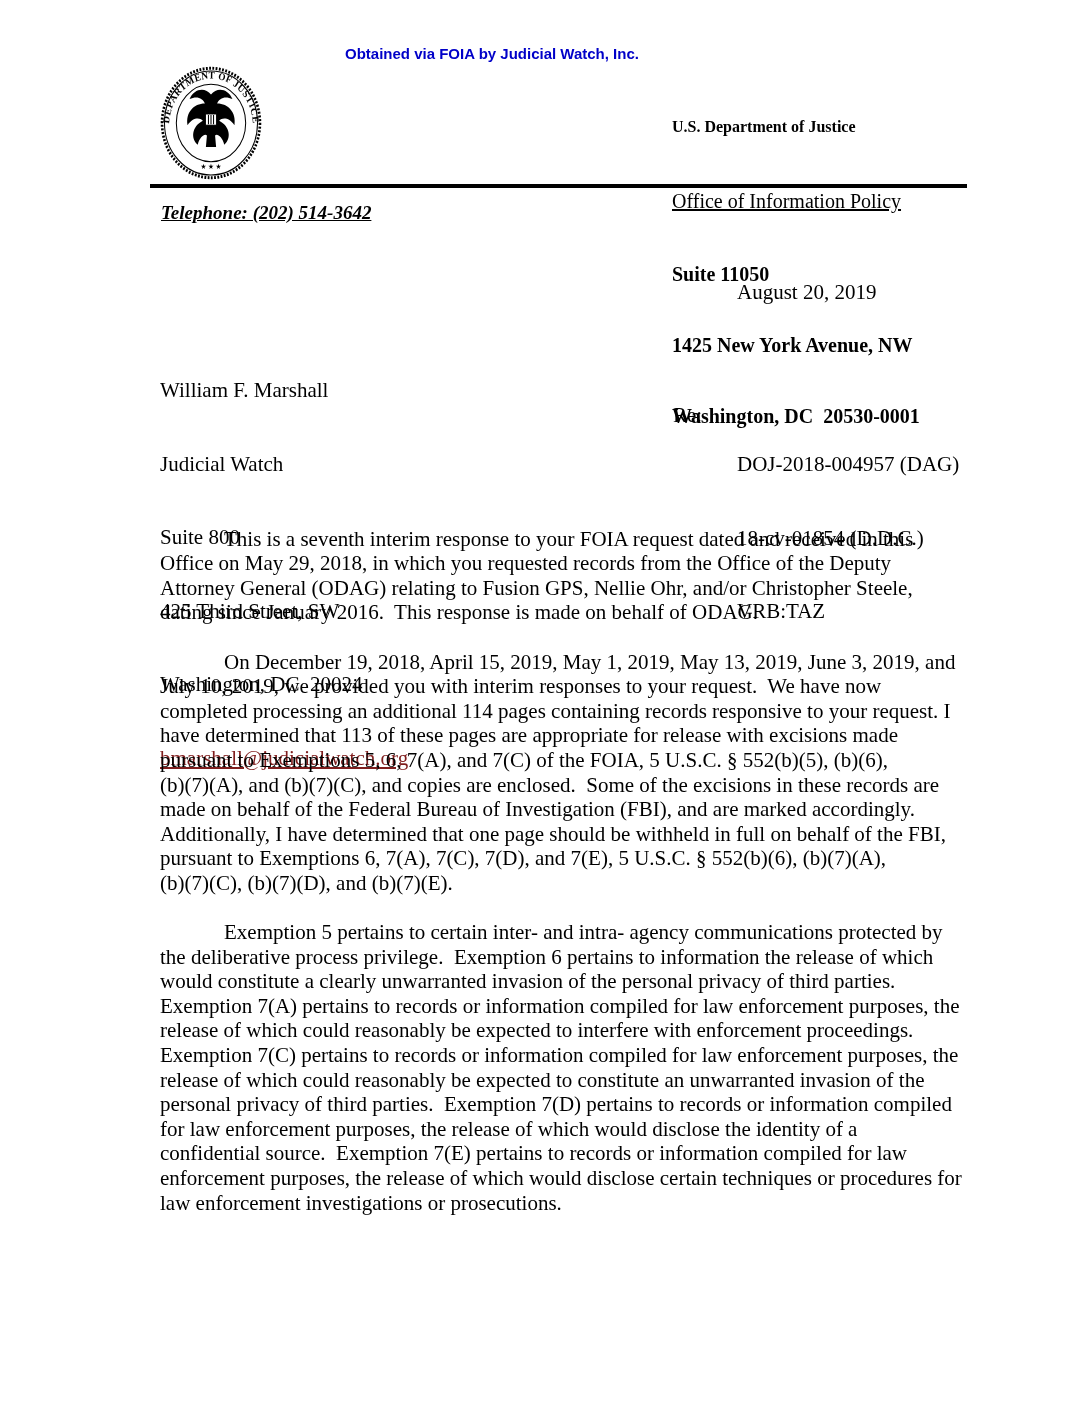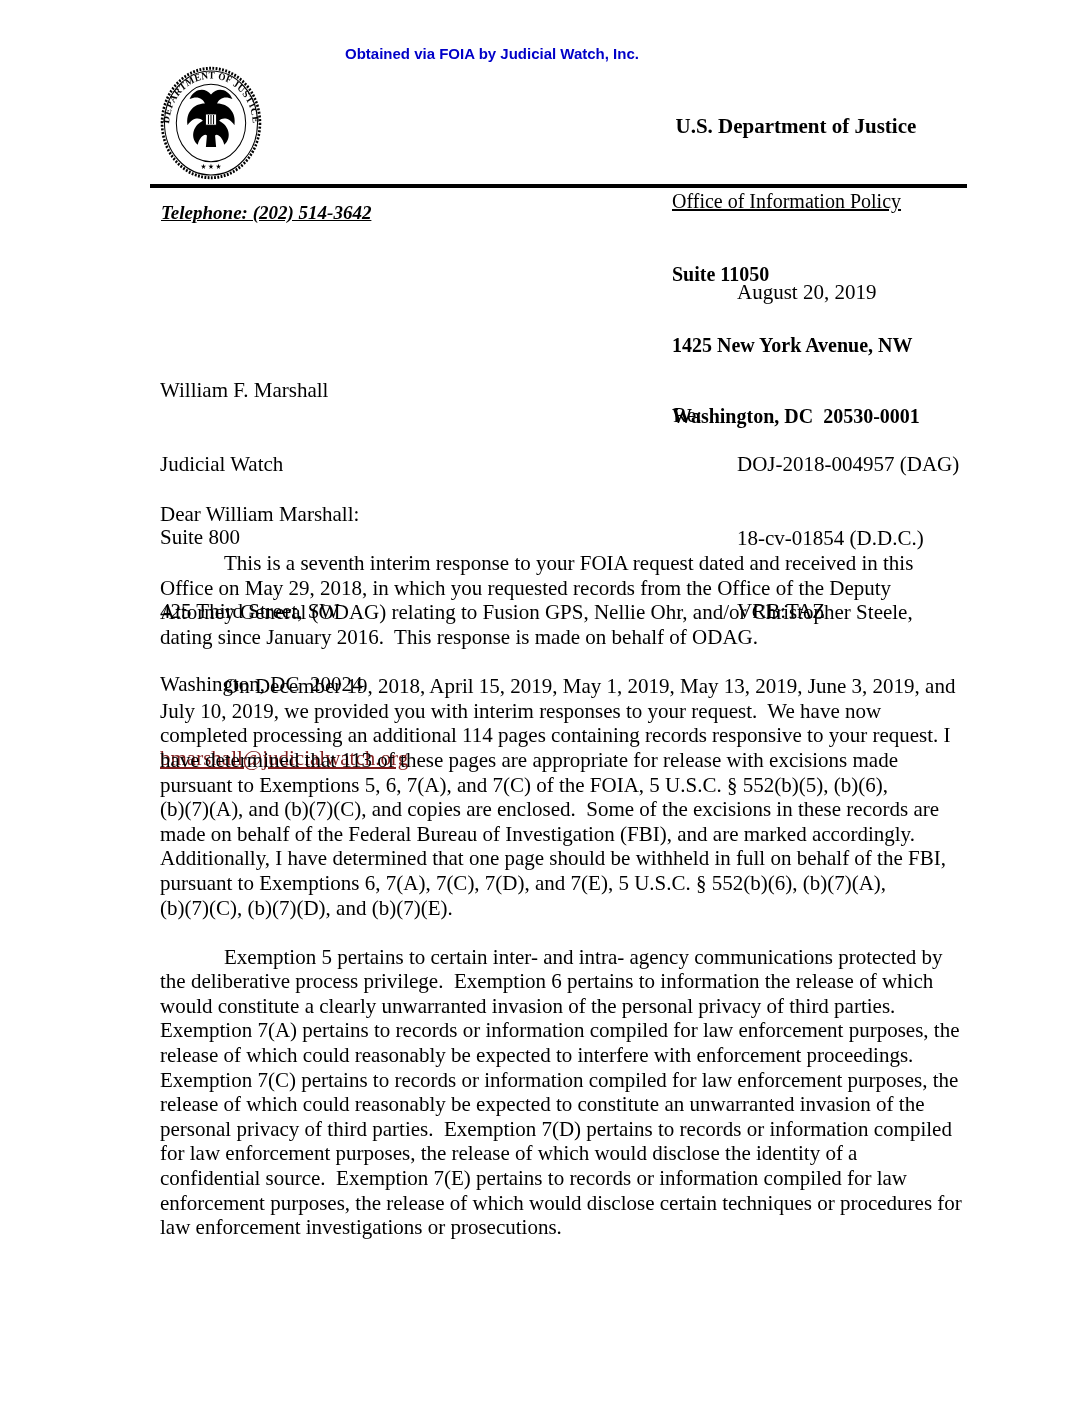--- a/index.html
+++ b/index.html
@@ -8,21 +8,21 @@
     font-family:"Liberation Serif",serif;position:relative;overflow:hidden;
   }
   .abs{position:absolute;}
   .watermark{
     left:0;top:45px;width:984px;text-align:center;
     font-family:"Liberation Sans",sans-serif;font-weight:bold;
     font-size:15px;color:#0000c8;
   }
   .seal{left:160px;top:66px;width:102px;height:114px;}
   .hdr{left:672px;top:64px;line-height:25px;white-space:pre-wrap;}
-  .hdr .agency{font-size:21px;font-weight:bold;text-align:center;}
+  .hdr .agency{font-size:16px;font-weight:bold;}
   .hdr .office{font-size:20px;text-decoration:underline;}
   .hdr .addr{font-weight:bold;font-size:20px;line-height:21px;}
   .rule{left:150px;top:184px;width:817px;height:4px;background:#000;}
   .telephone{left:161px;top:202px;font-style:italic;font-weight:bold;font-size:19px;white-space:pre-wrap;text-decoration:underline;}
   .dateline{left:737px;top:280px;font-size:21px;}
   .recipient{left:160px;top:329px;font-size:21px;line-height:24.5px;white-space:pre-wrap;}
   .email{color:#7f1d1d;text-decoration:underline;cursor:pointer;}
   .ref-label{left:673px;top:403px;font-size:21px;}
   .ref-lines{left:737px;top:403px;font-size:21px;line-height:24.5px;white-space:pre-wrap;}
   .letter-body{left:160px;top:502px;width:830px;font-size:21px;line-height:24.6px;}
@@ -77,21 +77,20 @@
 </div>
 
 <div class="abs ref-label">Re:</div>
 <div class="abs ref-lines">
   <div>DOJ-2018-004957 (DAG)</div>
   <div>18-cv-01854 (D.D.C.)</div>
   <div>VRB:TAZ</div>
 </div>
 
 <div class="abs letter-body">
-  <div class="salutation">Dear William Marshall:</div>
   <div class="para">This is a seventh interim response to your FOIA request dated and received in this
 Office on May 29, 2018, in which you requested records from the Office of the Deputy
 Attorney General (ODAG) relating to Fusion GPS, Nellie Ohr, and/or Christopher Steele,
 dating since January 2016.  This response is made on behalf of ODAG.</div>
   <div class="para">On December 19, 2018, April 15, 2019, May 1, 2019, May 13, 2019, June 3, 2019, and
 July 10, 2019, we provided you with interim responses to your request.  We have now
 completed processing an additional 114 pages containing records responsive to your request. I
 have determined that 113 of these pages are appropriate for release with excisions made
 pursuant to Exemptions 5, 6, 7(A), and 7(C) of the FOIA, 5 U.S.C. § 552(b)(5), (b)(6),
 (b)(7)(A), and (b)(7)(C), and copies are enclosed.  Some of the excisions in these records are

